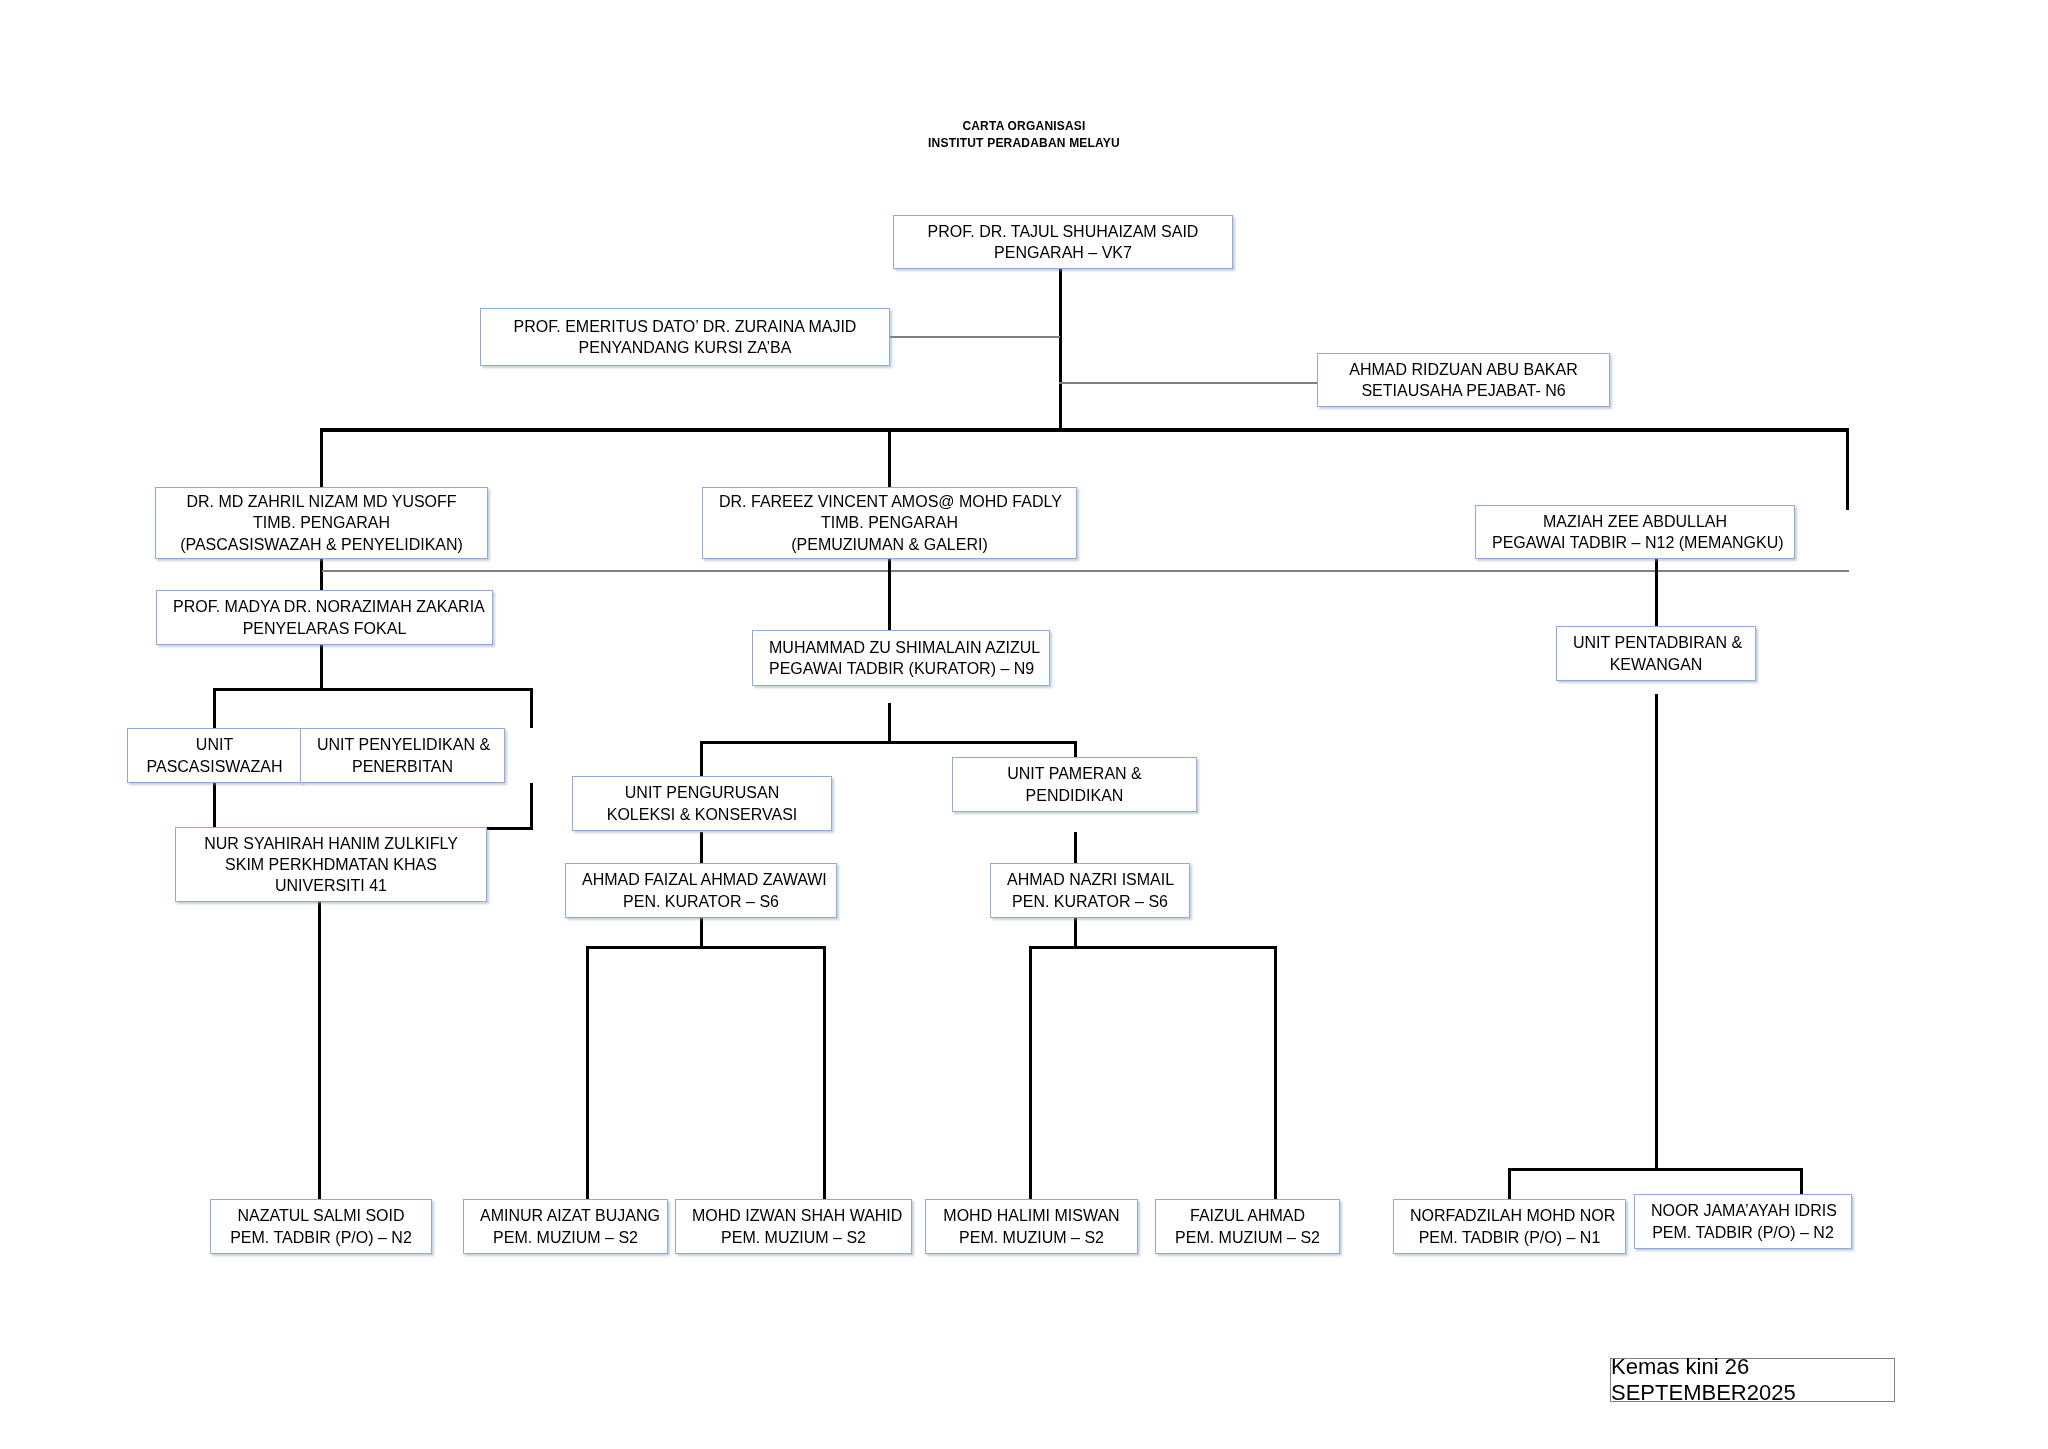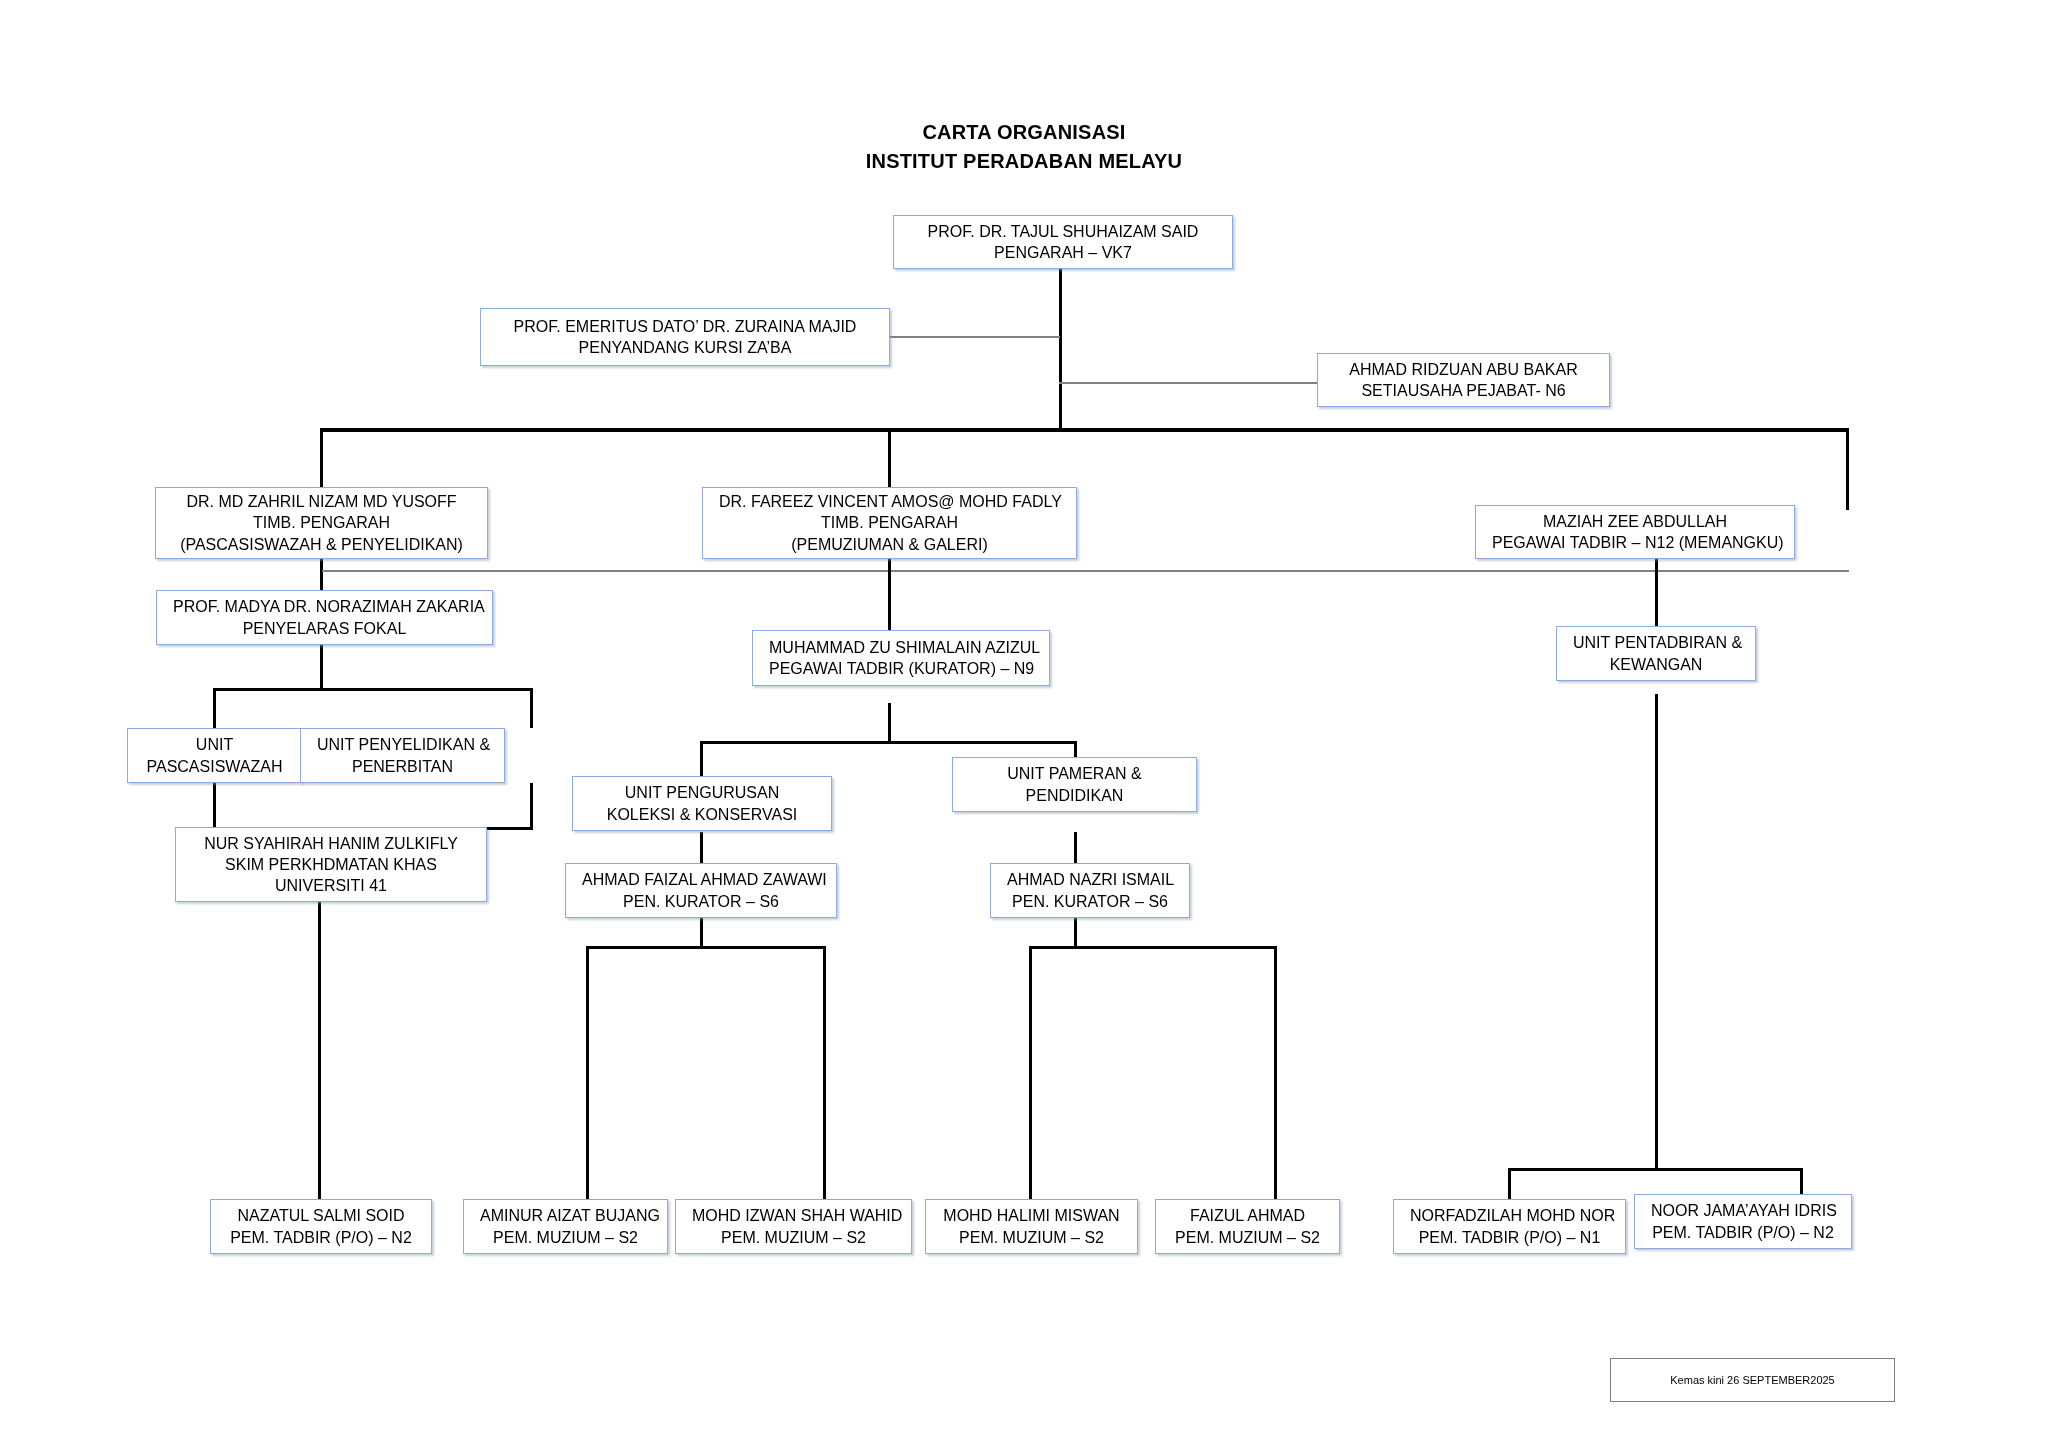--- a/index.html
+++ b/index.html
@@ -16,21 +16,21 @@
     overflow: hidden;
   }
 
   
   #chart-title {
     position: absolute;
     left: 0;
     right: 0;
     top: 118px;
     text-align: center;
-    font-size: 20px;
+    font-size: 12px;
     font-weight: bold;
     color: #000000;
     line-height: 1.45;
     letter-spacing: 0.2px;
   }
   #chart-title div { white-space: nowrap; }
 
   
   .node {
     position: absolute;
@@ -61,21 +61,21 @@
 
   
   #footer-stamp {
     position: absolute;
     box-sizing: border-box;
     border: 1.5px solid #808080;
     background: #ffffff;
     display: flex;
     align-items: center;
     justify-content: center;
-    font-size: 11px;
+    font-size: 22px;
     color: #000000;
     z-index: 3;
   }
 </style>
 </head>
 <body>
 
 <div id="page">
 
   <div id="chart-title">

